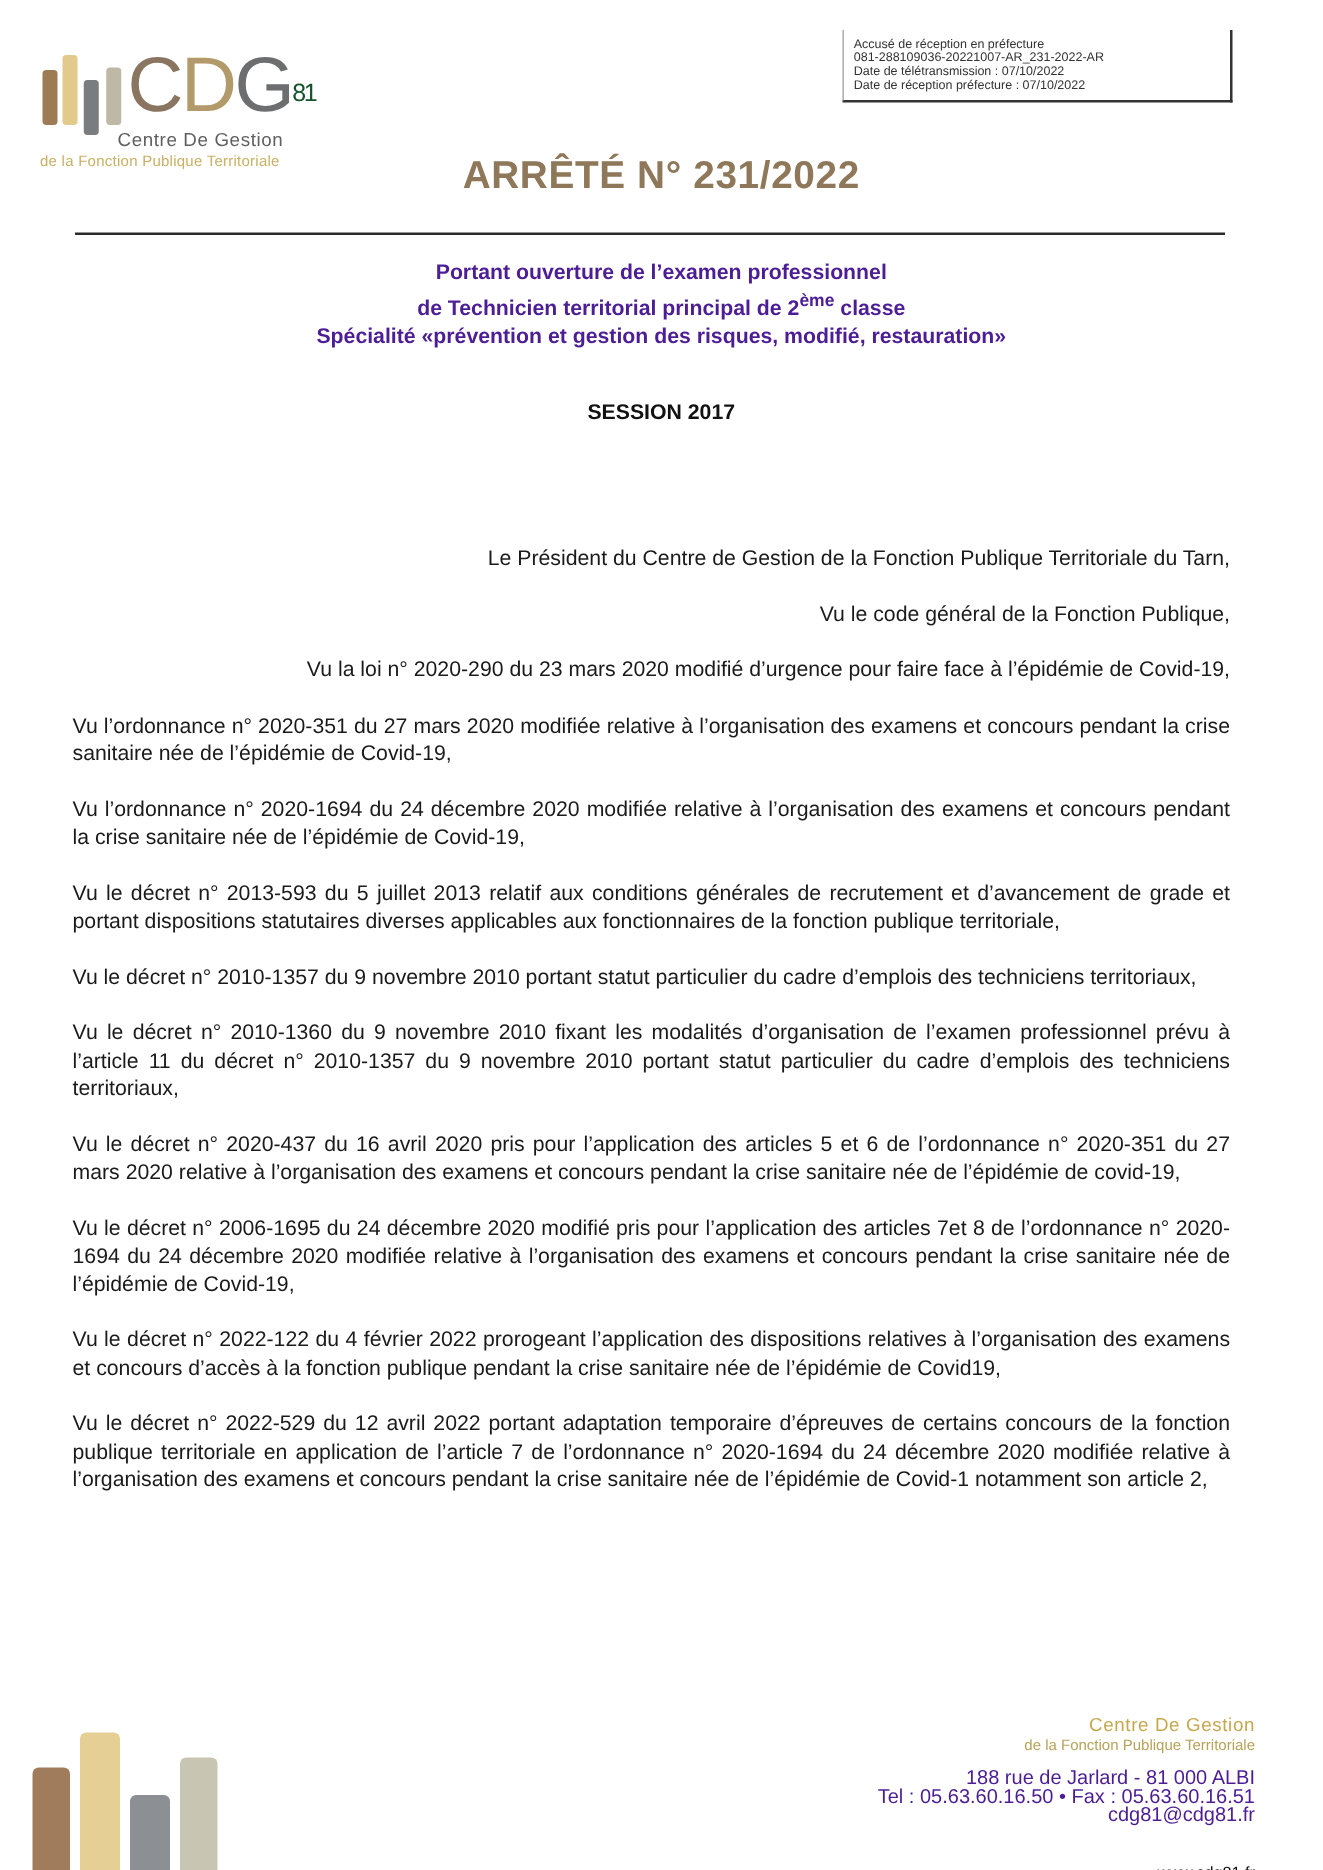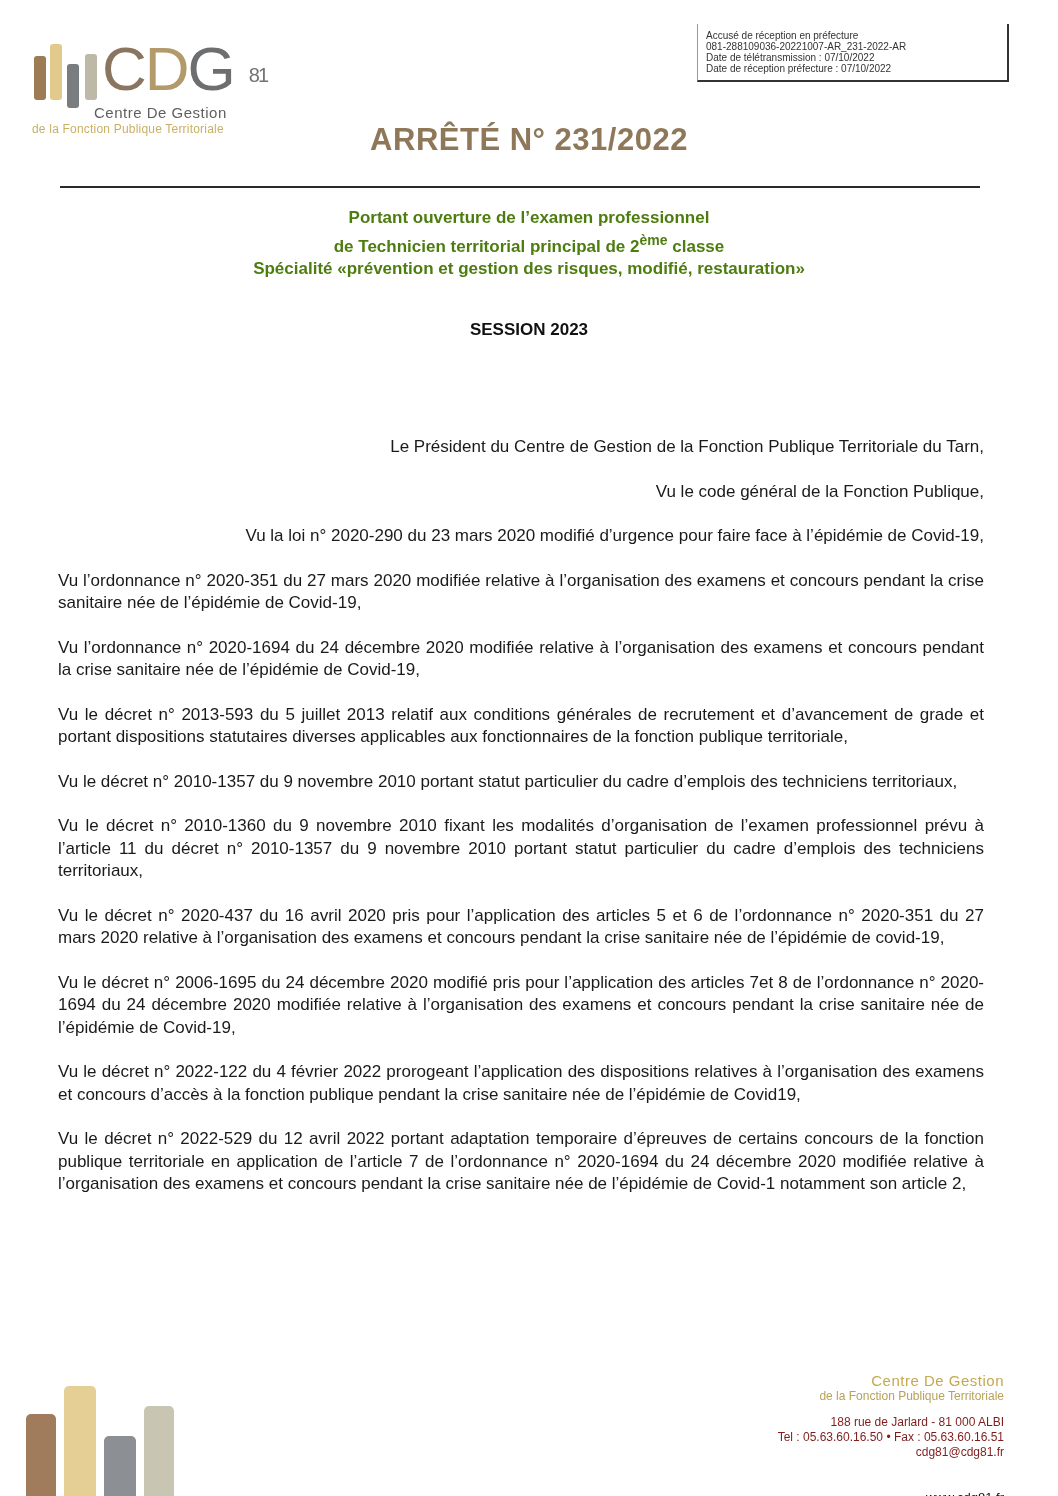--- a/index.html
+++ b/index.html
@@ -12,59 +12,59 @@
   .logo .bar { position: absolute; border-radius: 3px; }
   .logo .b1 { left: 4px;  top: 18px; width: 12px; height: 44px; background: #9c7b55; }
   .logo .b2 { left: 20px; top: 6px;  width: 12px; height: 56px; background: #e2c98c; }
   .logo .b3 { left: 37px; top: 26px; width: 12px; height: 44px; background: #7a7d80; }
   .logo .b4 { left: 55px; top: 16px; width: 12px; height: 46px; background: #bdb9a6; }
   .logo .mark { position: absolute; left: 72px; top: -4px; font-size: 62px; line-height: 70px;
                 letter-spacing: -2px; font-family: "Liberation Sans", sans-serif; }
   .logo .mark .c { color: #8a7660; }
   .logo .mark .d { color: #b39a6a; }
   .logo .mark .g { color: #6d6e70; }
-  .logo .mark sup { font-size: 20px; color: #737373; vertical-align: top; position: relative; top: 6px; margin-left: 15px; }
+  .logo .mark sup { font-size: 20px; color: #14532d; vertical-align: top; position: relative; top: 6px; margin-left: 0; }
   .logo .name1 { position: absolute; left: 64px; top: 66px; font-size: 15px; color: #5f5f5f; letter-spacing: 0.5px; }
   .logo .name2 { position: absolute; left: 2px; top: 84px; font-size: 12px; color: #c9b064; letter-spacing: 0.2px; }
 
   
-  .stamp { position: absolute; left: 697px; top: 24px; width: 312px; height: 58px;
+  .stamp { position: absolute; left: 674px; top: 24px; width: 312px; height: 58px;
            border-right: 2px solid #333; border-bottom: 2px solid #333; border-left: 1px solid #999;
            font-size: 10px; line-height: 11px; color: #333; padding: 6px 0 0 8px; box-sizing: border-box; }
   .stamp div { white-space: nowrap; }
 
   
   .title { position: absolute; left: 0; width: 1058px; top: 122px; text-align: center;
            font-size: 31px; font-weight: bold; color: #8e7859; letter-spacing: 0.5px; }
   .rule { position: absolute; left: 60px; width: 920px; top: 186px; height: 2px; background: #2a2a2a; }
 
   
   .subtitle { position: absolute; left: 0; width: 1058px; top: 207px; text-align: center;
-              font-size: 17px; font-weight: bold; line-height: 22px; color: #4d7c0f; }
+              font-size: 17px; font-weight: bold; line-height: 22px; color: #4c1d95; }
   .subtitle sup { font-size: 14px; }
   .session { position: absolute; left: 0; width: 1058px; top: 320px; text-align: center;
              font-size: 17px; font-weight: bold; color: #111; }
 
   
   .body { position: absolute; left: 58px; width: 926px; top: 436px; font-size: 17px; line-height: 22.5px; }
   .body p { margin: 0 0 22px 0; text-align: justify; }
   .body p.left { text-align: right; }
 
   
   .footer-bars { position: absolute; left: 26px; top: 1372px; width: 150px; height: 124px; }
   .footer-bars .fb { position: absolute; bottom: 0; border-radius: 5px 5px 0 0; }
   .footer-bars .f1 { left: 0;   width: 30px; height: 82px; background: #a07c5d; }
   .footer-bars .f2 { left: 38px; width: 32px; height: 110px; background: #e6cf95; }
   .footer-bars .f3 { left: 78px; width: 32px; height: 60px; background: #8c9095; }
   .footer-bars .f4 { left: 118px; width: 30px; height: 90px; background: #c9c5b3; }
 
   .footer-info { position: absolute; right: 54px; top: 1372px; text-align: right; }
   .footer-info .org1 { font-size: 15px; color: #c6a84e; letter-spacing: 0.5px; }
   .footer-info .org2 { font-size: 12px; color: #b7a25a; margin-bottom: 12px; }
-  .footer-info .line { font-size: 12px; color: #7f1d1d; line-height: 15px; }
+  .footer-info .line { font-size: 16px; color: #4c1d95; line-height: 15px; }
   .footer-info .web { font-size: 13px; color: #111; line-height: 18px; margin-top: 29px; }
 </style>
 </head>
 <body>
 
 <div class="logo">
   <div class="bars">
     <div class="bar b1"></div>
     <div class="bar b2"></div>
     <div class="bar b3"></div>
@@ -83,21 +83,21 @@
 </div>
 
 <div class="title">ARRÊTÉ N° 231/2022</div>
 <div class="rule"></div>
 
 <div class="subtitle">
   <div>Portant ouverture de l’examen professionnel</div>
   <div><span>de Technicien territorial principal de 2</span><sup>ème</sup><span> classe</span></div>
   <div>Spécialité «prévention et gestion des risques, modifié, restauration»</div>
 </div>
-<div class="session">SESSION 2023</div>
+<div class="session">SESSION 2017</div>
 
 <div class="body">
   <p class="left">Le Président du Centre de Gestion de la Fonction Publique Territoriale du Tarn,</p>
   <p class="left">Vu le code général de la Fonction Publique,</p>
   <p class="left">Vu la loi n° 2020-290 du 23 mars 2020 modifié d’urgence pour faire face à l’épidémie de Covid-19,</p>
   <p>Vu l’ordonnance  n° 2020-351 du 27 mars 2020 modifiée relative à l’organisation des examens et concours pendant la crise sanitaire née de l’épidémie de Covid-19,</p>
   <p>Vu l’ordonnance n° 2020-1694 du 24 décembre 2020 modifiée relative à l’organisation des examens et concours pendant la crise sanitaire née de l’épidémie de Covid-19,</p>
   <p>Vu le décret n° 2013-593 du 5 juillet 2013 relatif aux conditions générales de recrutement et d’avancement de grade et portant dispositions statutaires diverses applicables aux fonctionnaires de la fonction publique territoriale,</p>
   <p>Vu le décret n° 2010-1357 du 9 novembre 2010 portant statut particulier du cadre d’emplois des techniciens territoriaux,</p>
   <p>Vu le décret n° 2010-1360 du 9 novembre 2010 fixant les modalités d’organisation de l’examen professionnel prévu à l’article 11 du décret  n° 2010-1357 du 9 novembre 2010 portant statut particulier du cadre d’emplois des techniciens territoriaux,</p>

